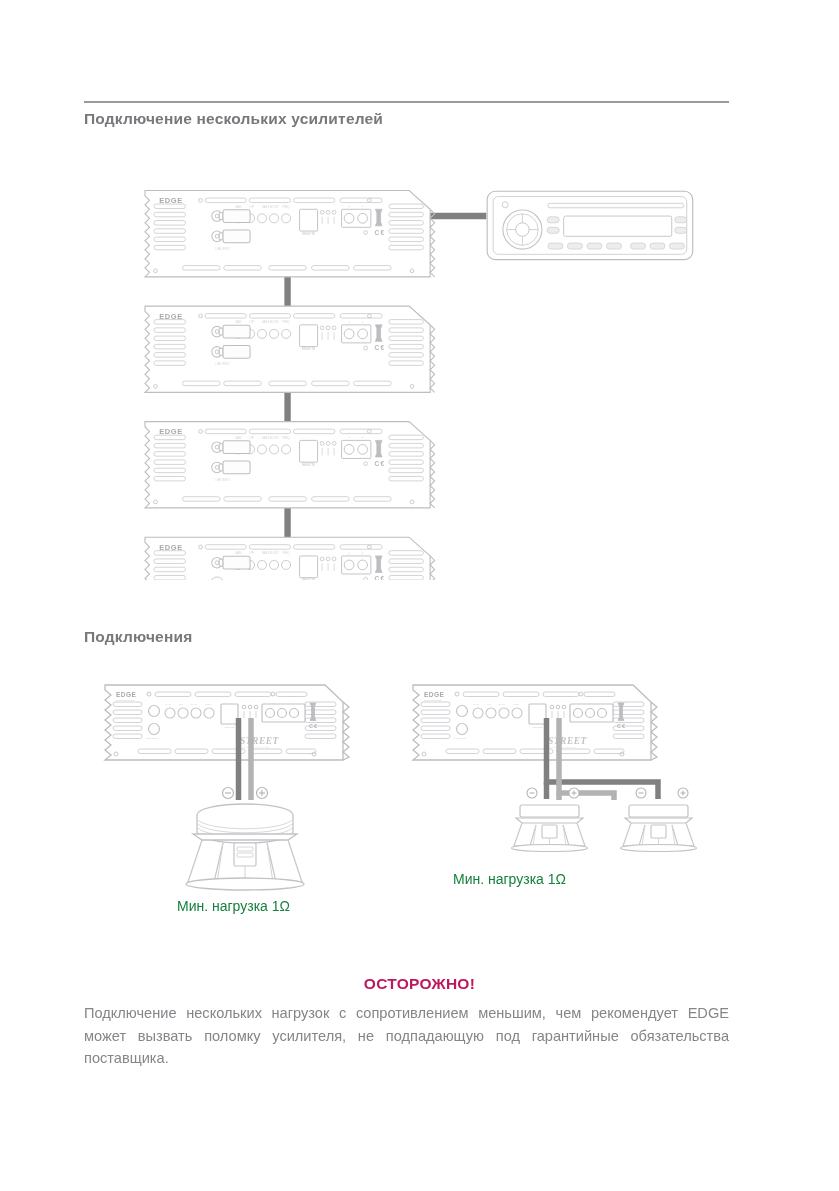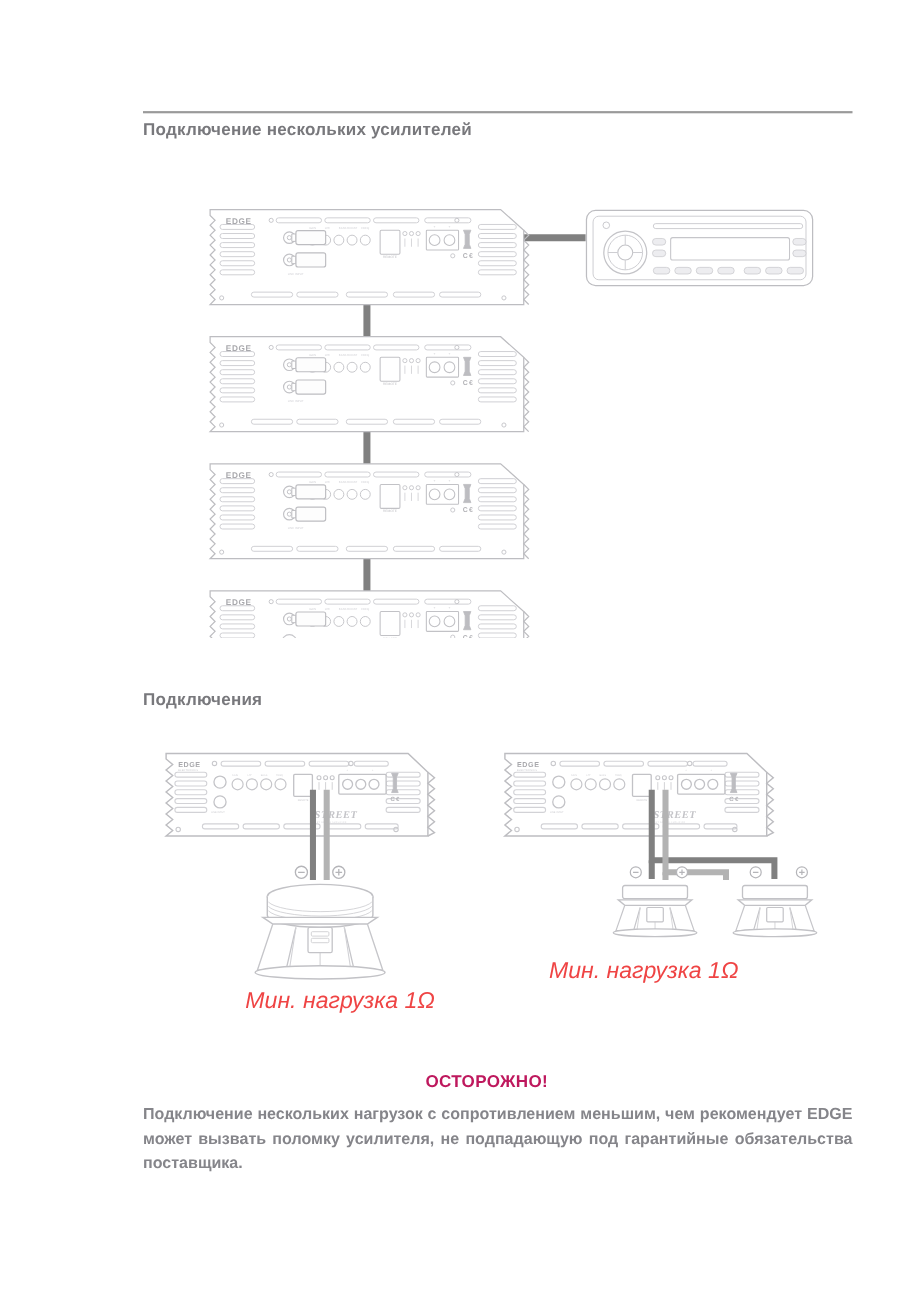--- a/index.html
+++ b/index.html
@@ -1,46 +1,46 @@
 <!DOCTYPE html>
 <html><head>
 <meta charset="utf-8">
 <style>
   html,body{margin:0;padding:0;}
   body{
     width:839px;height:1191px;background:#ffffff;
     font-family:"Liberation Sans","DejaVu Sans",sans-serif;
     position:relative;overflow:hidden;
   }
-  .page{position:absolute;inset:0;margin-left:46px;}
+  .page{position:absolute;inset:0;}
 
   .rule{
     position:absolute;left:84px;top:101px;width:645px;height:2px;
     background:#9a9a9a;
   }
 
   .h-sec{
     position:absolute;color:#78787c;font-weight:bold;letter-spacing:.2px;
   }
   #h-multi{left:84px;top:110px;font-size:15.5px;}
   #h-conn{left:84px;top:628px;font-size:15.5px;}
 
   .caption{
-    position:absolute;color:#ef4444;font-size:21px;white-space:nowrap;font-style:italic;
+    position:absolute;color:#15803d;font-size:14px;white-space:nowrap;
   }
   #cap-left{left:177px;top:898px;}
   #cap-right{left:453px;top:871px;}
 
   .warn-title{
     position:absolute;left:0;right:0;top:975px;text-align:center;
     color:#be185d;font-size:15.5px;font-weight:bold;letter-spacing:.3px;
   }
   .warn-body{
     position:absolute;left:84px;top:1002px;width:645px;
-    color:#85858a;font-size:14.6px;font-weight:bold;line-height:22.5px;
+    color:#85858a;font-size:14.6px;font-weight:normal;line-height:22.5px;
     text-align:justify;text-align-last:left;
   }
   svg{display:block;}
   .svg-wrap{position:absolute;}
   #svg-stack{left:130px;top:180px;}
   #svg-conn{left:90px;top:675px;}
 </style>
 </head>
 <body>
 

